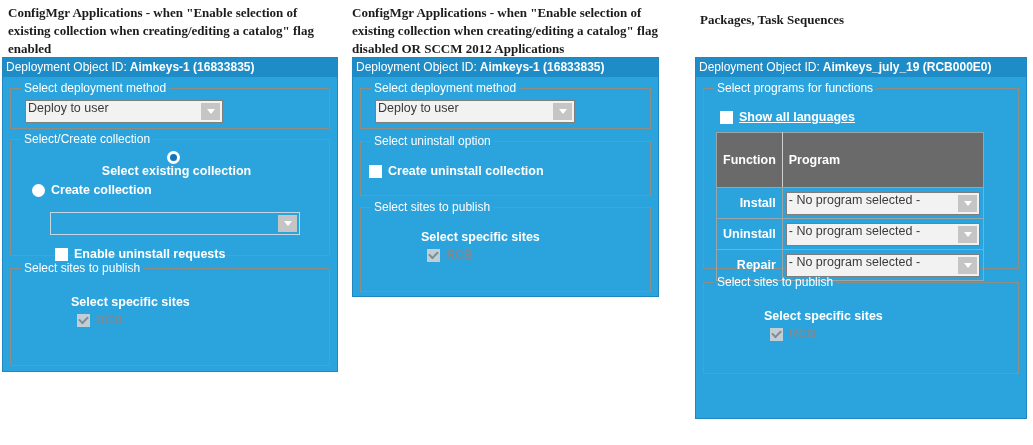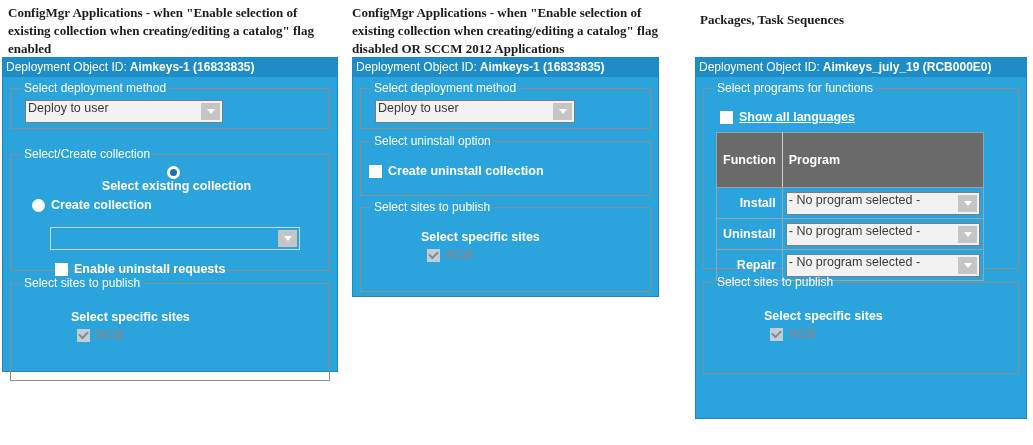--- a/index.html
+++ b/index.html
@@ -32,21 +32,21 @@
   .radio.checked::after { content:''; position:absolute; left:3px; top:3px; width:7px; height:7px; border-radius:50%; background:#1273BE; }
   .cb.checked-disabled { background:#C2CED6; position:relative; }
   .cb.checked-disabled::after { content:''; position:absolute; left:2px; top:2px; width:7px; height:4px; border-left:2px solid #7E8C94; border-bottom:2px solid #7E8C94; transform:rotate(-45deg); }
   .disabled-label { color:#7C8B95; font-weight:600; }
 
   .sites-heading { font-weight:bold; font-size:12.5px; margin:20px 0 4px 52px; }
   .site-row { margin-left:58px; }
 
   
   #p1-fs1 { height:48px; }  #p1-fs1 .combo { margin:5px 0 0 6px; width:198px; }
-  #p1-fs2 { margin-top:18px; height:124px; }
+  #p1-fs2 { margin-top:3px; height:124px; }
   #p1-fs2 .opt-row.r1 { margin:5px 0 0 13px;flex-direction:column; }
   #p1-fs2 .opt-row.r2 { margin:5px 0 0 13px; }
   #p1-fs2 .combo { margin:15px 0 0 31px; width:250px; }
   #p1-fs2 .opt-row.r3 { margin:12px 0 0 36px; }
   #p1-fs3 { margin-top:5px; height:105px; }
 
   
   #p2-fs1 { height:48px; }  #p2-fs1 .combo { margin:5px 0 0 6px; width:200px; }
   #p2-fs2 { margin-top:5px; height:62px; }
   #p2-fs2 .opt-row { margin:16px 0 0 0; }

